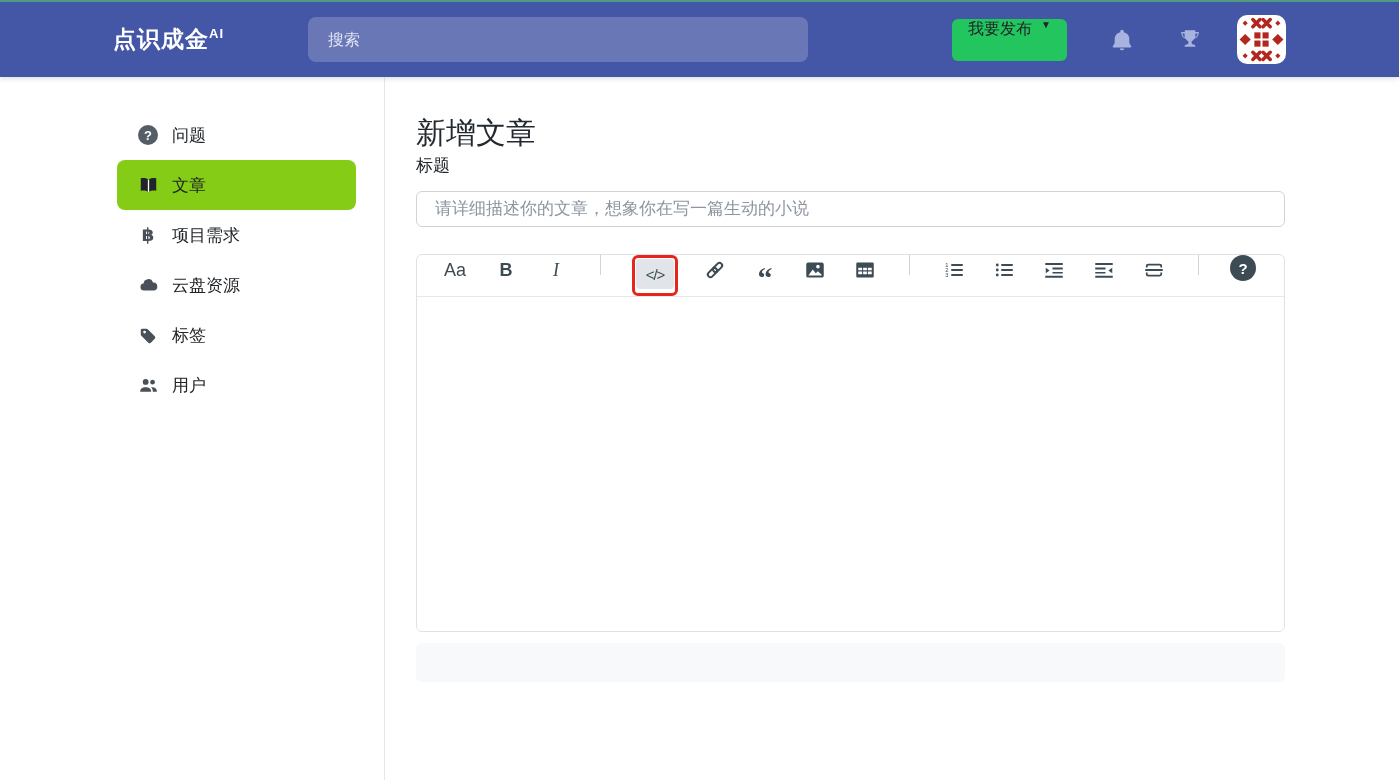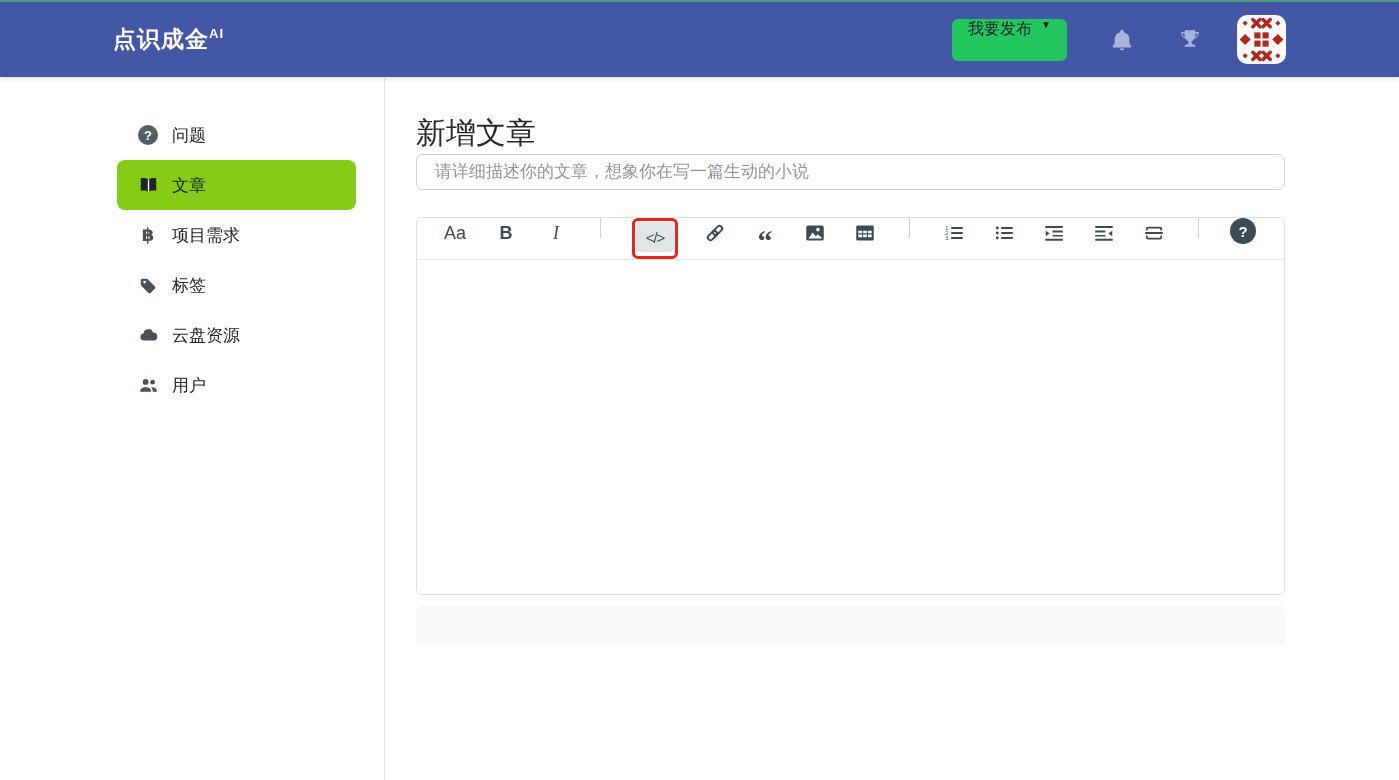--- a/index.html
+++ b/index.html
@@ -64,20 +64,21 @@
 
   .gray-bar { height:39px; background:#f8f9fa; border-radius:6px; margin-top:11px; }
 </style>
 </head>
 <body>
 
 <div class="topstrip"></div>
 
 <div class="navbar">
   <div class="logo"><span>点识成金</span><sup>AI</sup></div>
+  <input class="nav-search" placeholder="搜索" style="">
   <div class="nav-right">
     <button class="publish-btn">
       <span>我要发布</span>
       <span class="publish-caret">▼</span>
     </button>
     <span class="nav-icon">
       <svg viewBox="0 0 16 16" fill="currentColor">
           <path d="M8 1.2a1.2 1.2 0 0 1 1.2 1.2v.44A4.9 4.9 0 0 1 12.9 7.6v2.6l1.25 1.9a.6.6 0 0 1-.5.93H2.35a.6.6 0 0 1-.5-.93L3.1 10.2V7.6a4.9 4.9 0 0 1 3.7-4.76v-.44A1.2 1.2 0 0 1 8 1.2z"></path>
           <path d="M6.4 13.6a1.65 1.65 0 0 0 3.2 0z"></path>
         </svg>
@@ -132,51 +133,52 @@
     </div>
     <div class="side-item">
       <span class="side-icon">
           <span class="baht">฿</span>
         </span>
       <span>项目需求</span>
     </div>
     <div class="side-item">
       <span class="side-icon">
         <svg viewBox="0 0 16 16" fill="currentColor">
+            <path d="M12.3 12.2H4.2a2.95 2.95 0 0 1-.35-5.88 4.05 4.05 0 0 1 7.9-.85 2.55 2.55 0 0 1 .55 6.73z"></path>
+          </svg>
+      </span>
+      <span>云盘资源</span>
+    </div>
+    <div class="side-item">
+      <span class="side-icon">
+        <svg viewBox="0 0 16 16" fill="currentColor">
             <path d="M1.5 2.9v4.2c0 .4.16.78.44 1.06l5.9 5.9a1.5 1.5 0 0 0 2.12 0l3.3-3.3a1.5 1.5 0 0 0 0-2.12l-5.9-5.9a1.5 1.5 0 0 0-1.06-.44H2.9A1.4 1.4 0 0 0 1.5 2.9z"></path>
             <circle cx="4.7" cy="5.1" r="1.15" fill="#fff"></circle>
           </svg>
       </span>
       <span>标签</span>
-    </div>
-    <div class="side-item">
-      <span class="side-icon">
-        <svg viewBox="0 0 16 16" fill="currentColor">
-            <path d="M12.3 12.2H4.2a2.95 2.95 0 0 1-.35-5.88 4.05 4.05 0 0 1 7.9-.85 2.55 2.55 0 0 1 .55 6.73z"></path>
-          </svg>
-      </span>
-      <span>云盘资源</span>
     </div>
     <div class="side-item">
       <span class="side-icon">
         <svg viewBox="0 0 16 16" fill="currentColor">
             <circle cx="5.6" cy="5" r="2.45"></circle>
             <path d="M1 12.8c0-2.1 2-3.4 4.6-3.4s4.6 1.3 4.6 3.4v.5H1z"></path>
             <circle cx="11.4" cy="5.2" r="2"></circle>
             <path d="M11.2 9.4c2.2.1 3.8 1.3 3.8 3v.9h-3.4v-.5c0-1.3-.5-2.5-1.5-3.3z"></path>
           </svg>
       </span>
       <span>用户</span>
     </div>
   </div>
 
   <div class="main">
     <div class="page-title">新增文章</div>
 
     <div class="title-group">
+      <div class="field-label">标题</div>
       <input class="text-input" placeholder="请详细描述你的文章，想象你在写一篇生动的小说" style="">
     </div>
 
 
     <div class="editor">
       <div class="toolbar">
         <span class="tb-btn">Aa</span>
         <span class="tb-btn tb-bold">B</span>
         <span class="tb-btn tb-italic">I</span>
         <span class="tb-sep"></span>

